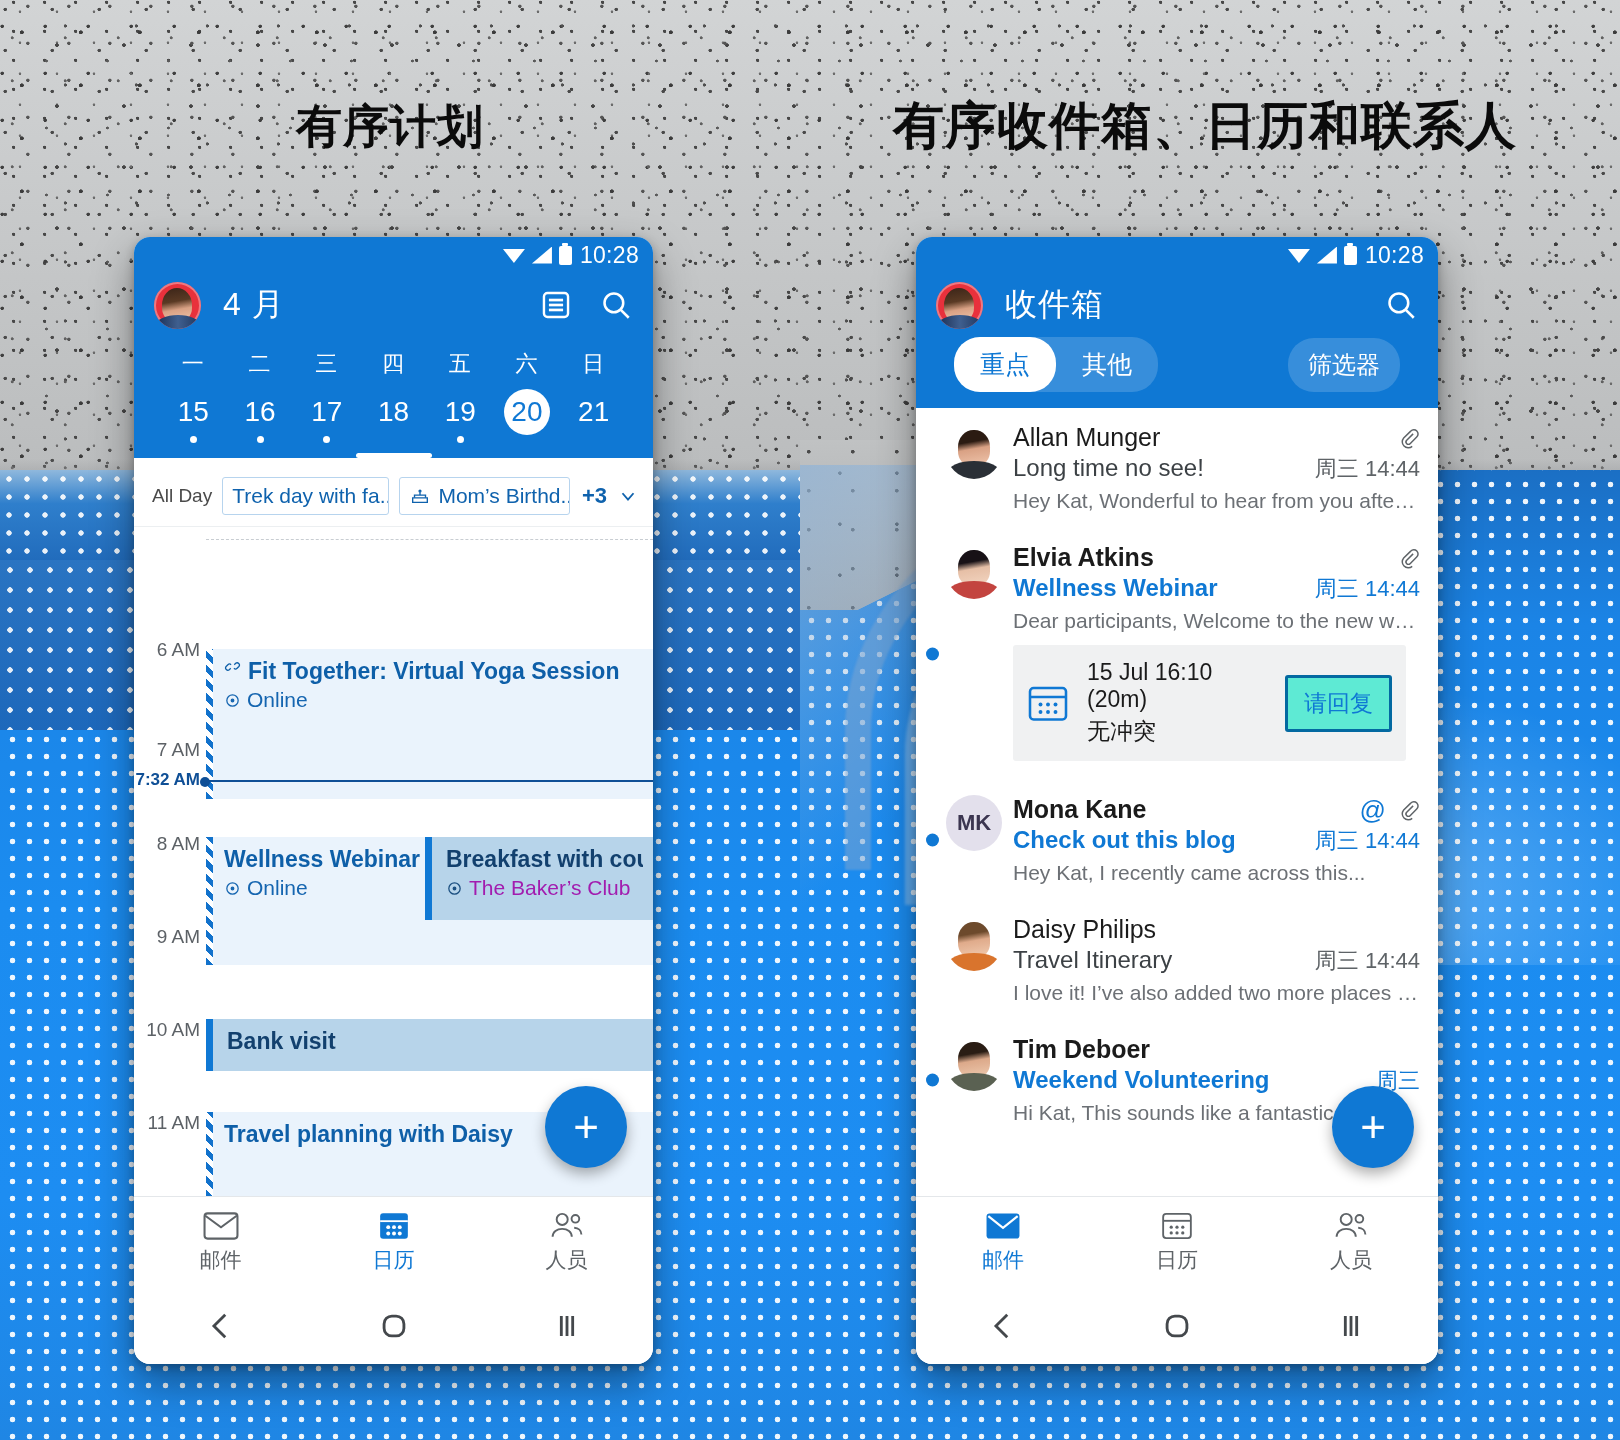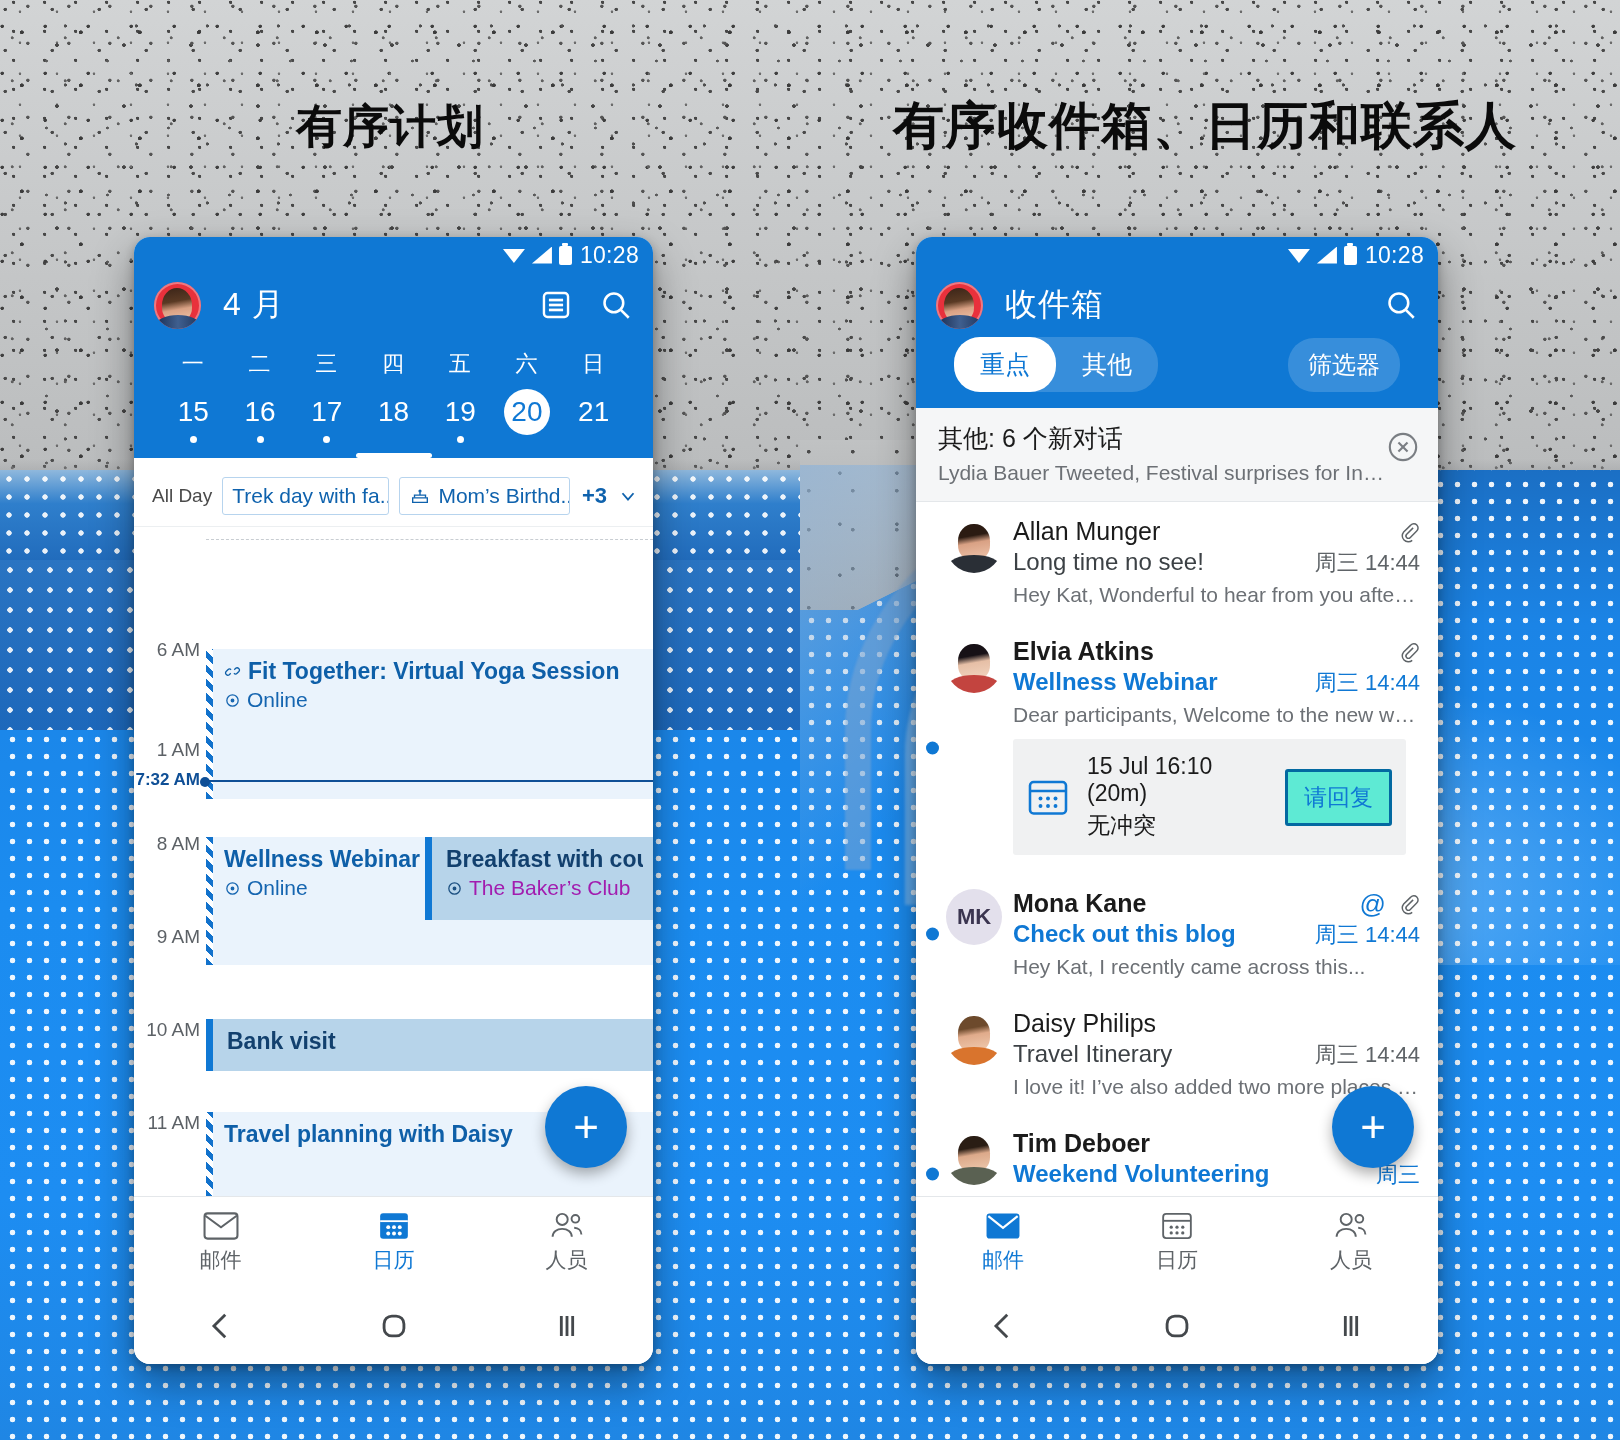--- a/index.html
+++ b/index.html
@@ -245,21 +245,21 @@
     background-position: 0 0, 7px 0;
     padding-left: 18px; border-left: none;
   }
   .ev-confirmed {
     background: #b7d4ea;
     border-left: 7px solid #0f78d4;
   }
   .ev-title {
     font-size: 23px; color: #0e5fa8; font-weight: 600;
     white-space: nowrap; overflow: hidden; text-overflow: ellipsis;
-    display: flex; align-items: center; gap: 7px;
+    display: flex; gap: 7px;
   }
   .ev-confirmed .ev-title { color: #12406e; }
   .ev-sub {
     font-size: 21px; color: #1565b0; margin-top: 3px;
     display: flex; align-items: center; gap: 6px;
   }
   .ev-confirmed .ev-sub { color: #a21caf; }
   .pin { width: 17px; height: 17px; flex: 0 0 auto; }
   .nowline {
     position: absolute; left: 72px; right: 0; height: 0;
@@ -517,21 +517,21 @@
     <div class="daygrid">
 
       <div class="hourline" style="top:12px"></div>
       <div class="hourline" style="top:132px"></div>
       <div class="hourline" style="top:252px"></div>
       <div class="hourline" style="top:372px"></div>
       <div class="hourline" style="top:492px"></div>
       <div class="hourline" style="top:612px"></div>
 
       <div class="hourlabel" style="top:112px">6 AM</div>
-      <div class="hourlabel" style="top:212px">1 AM</div>
+      <div class="hourlabel" style="top:212px">7 AM</div>
       <div class="hourlabel" style="top:306px">8 AM</div>
       <div class="hourlabel" style="top:399px">9 AM</div>
       <div class="hourlabel" style="top:492px">10 AM</div>
       <div class="hourlabel" style="top:585px">11 AM</div>
       <div class="hourlabel" style="top:678px">12 PM</div>
 
       <div class="ev ev-tentative" style="left:72px; right:0; top:122px; height:150px;">
         <div class="ev-title">
           <svg class="pin" viewBox="0 0 24 24" fill="none" stroke="#0e5fa8" stroke-width="1.8">
             <path d="M9.5 14.5l-2 2a3.2 3.2 0 01-4.5-4.5l2.5-2.5a3.2 3.2 0 014.5 0"></path>
@@ -675,31 +675,20 @@
       </div>
       <div class="pivot-row">
         <div class="pivot-group">
           <div class="pivot active">重点</div>
           <div class="pivot">其他</div>
         </div>
         <div class="filter-btn">筛选器</div>
       </div>
     </div>
 
-    <div class="other-banner">
-      <div class="other-banner-text">
-        <div class="other-title">其他: 6 个新对话</div>
-        <div class="other-sub">Lydia Bauer Tweeted, Festival surprises for Int...</div>
-      </div>
-      <svg class="close-x" viewBox="0 0 24 24" fill="none" stroke="#7a7e83" stroke-width="1.5">
-        <circle cx="12" cy="12" r="9.3"></circle>
-          <line x1="8.8" y1="8.8" x2="15.2" y2="15.2"></line>
-          <line x1="15.2" y1="8.8" x2="8.8" y2="15.2"></line>
-      </svg>
-    </div>
 
     <div class="maillist">
 
       <div class="mailrow">
         <div class="mail-avatar ava-photo" style="--hair:#2b1b12; --skin:#d9a184; --skin2:#f0c6ad; --cloth:#2a2f36;"></div>
         <div class="mail-body">
           <div class="mail-line1">
             <span class="mail-sender">Allan Munger</span>
             <span class="mail-flags">
               <svg class="clip" viewBox="0 0 24 24" fill="none" stroke="#5e6367" stroke-width="1.6">

